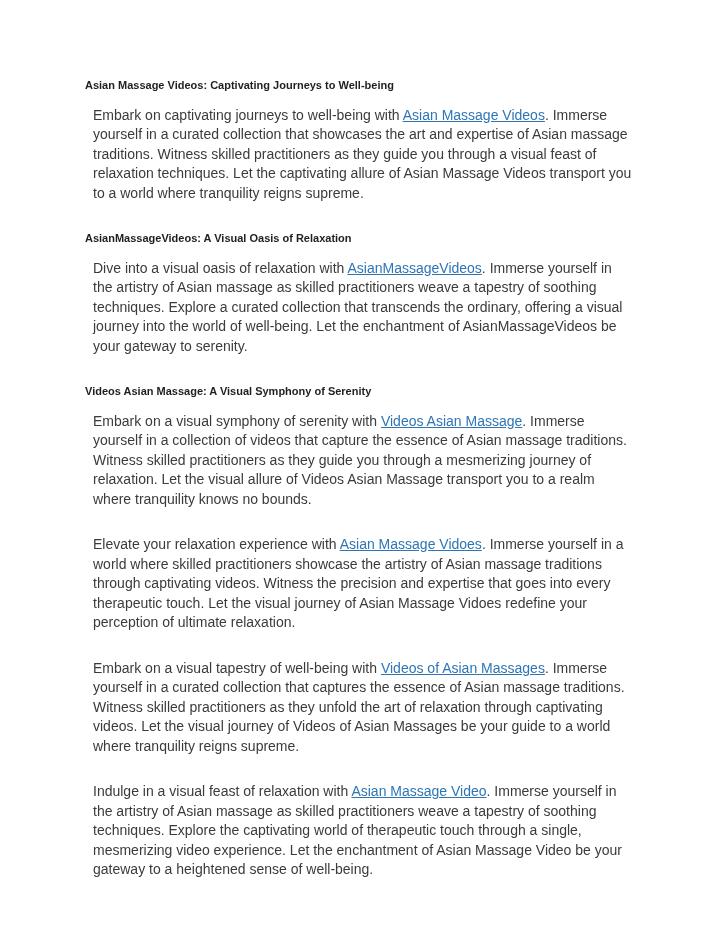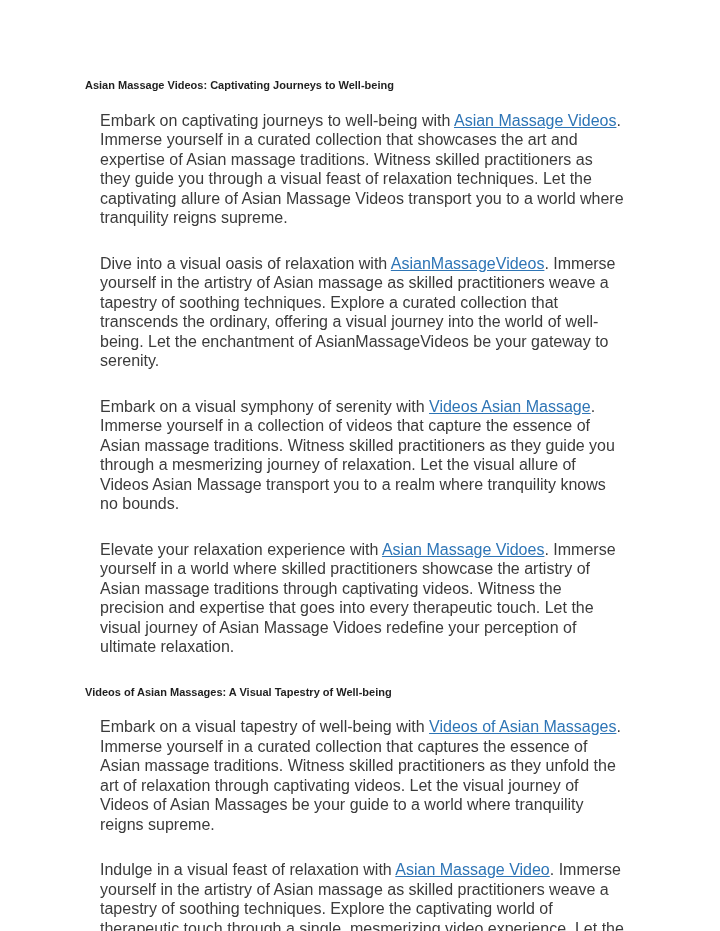--- a/index.html
+++ b/index.html
@@ -24,55 +24,56 @@
     max-width: 557px;
   }
   .sec h3 {
     margin: 0 0 10px 0;
     font-size: 11px;
     line-height: 19.5px;
     font-weight: 700;
     color: var(--heading_color, #1f1f1f);
   }
   .sec p {
-    margin: 15px;
-    font-size: 16px;
+    margin: 8px;
+    font-size: 14px;
     line-height: 19.5px;
     color: var(--text_color, #3b3b3b);
   }
   .sec a.kw {
     color: var(--link_color, #2e75b6);
     text-decoration: underline;
     cursor: pointer;
   }
 </style>
 </head>
 <body>
 
 <div class="page">
 
   <section class="sec">
     <h3>Asian Massage Videos: Captivating Journeys to Well-being</h3>
     <p><span>Embark on captivating journeys to well-being with </span><a class="kw" href="#">Asian Massage Videos</a><span>. Immerse yourself in a curated collection that showcases the art and expertise of Asian massage traditions. Witness skilled practitioners as they guide you through a visual feast of relaxation techniques. Let the captivating allure of Asian Massage Videos transport you to a world where tranquility reigns supreme.</span></p>
   </section>
 
   <section class="sec">
+    <h3>AsianMassageVideos: A Visual Oasis of Relaxation</h3>
     <p><span>Dive into a visual oasis of relaxation with </span><a class="kw" href="#">AsianMassageVideos</a><span>. Immerse yourself in the artistry of Asian massage as skilled practitioners weave a tapestry of soothing techniques. Explore a curated collection that transcends the ordinary, offering a visual journey into the world of well-being. Let the enchantment of AsianMassageVideos be your gateway to serenity.</span></p>
   </section>
 
   <section class="sec">
+    <h3>Videos Asian Massage: A Visual Symphony of Serenity</h3>
     <p><span>Embark on a visual symphony of serenity with </span><a class="kw" href="#">Videos Asian Massage</a><span>. Immerse yourself in a collection of videos that capture the essence of Asian massage traditions. Witness skilled practitioners as they guide you through a mesmerizing journey of relaxation. Let the visual allure of Videos Asian Massage transport you to a realm where tranquility knows no bounds.</span></p>
   </section>
 
   <section class="sec">
     <p><span>Elevate your relaxation experience with </span><a class="kw" href="#">Asian Massage Vidoes</a><span>. Immerse yourself in a world where skilled practitioners showcase the artistry of Asian massage traditions through captivating videos. Witness the precision and expertise that goes into every therapeutic touch. Let the visual journey of Asian Massage Vidoes redefine your perception of ultimate relaxation.</span></p>
   </section>
 
   <section class="sec">
-    <h3>Videos of Asian Massages: A Visual Tapestry of Well-being</h3>
     <p><span>Embark on a visual tapestry of well-being with </span><a class="kw" href="#">Videos of Asian Massages</a><span>. Immerse yourself in a curated collection that captures the essence of Asian massage traditions. Witness skilled practitioners as they unfold the art of relaxation through captivating videos. Let the visual journey of Videos of Asian Massages be your guide to a world where tranquility reigns supreme.</span></p>
   </section>
 
   <section class="sec">
     <p><span>Indulge in a visual feast of relaxation with </span><a class="kw" href="#">Asian Massage Video</a><span>. Immerse yourself in the artistry of Asian massage as skilled practitioners weave a tapestry of soothing techniques. Explore the captivating world of therapeutic touch through a single, mesmerizing video experience. Let the enchantment of Asian Massage Video be your gateway to a heightened sense of well-being.</span></p>
   </section>
 
 </div>
 
 </body></html>

